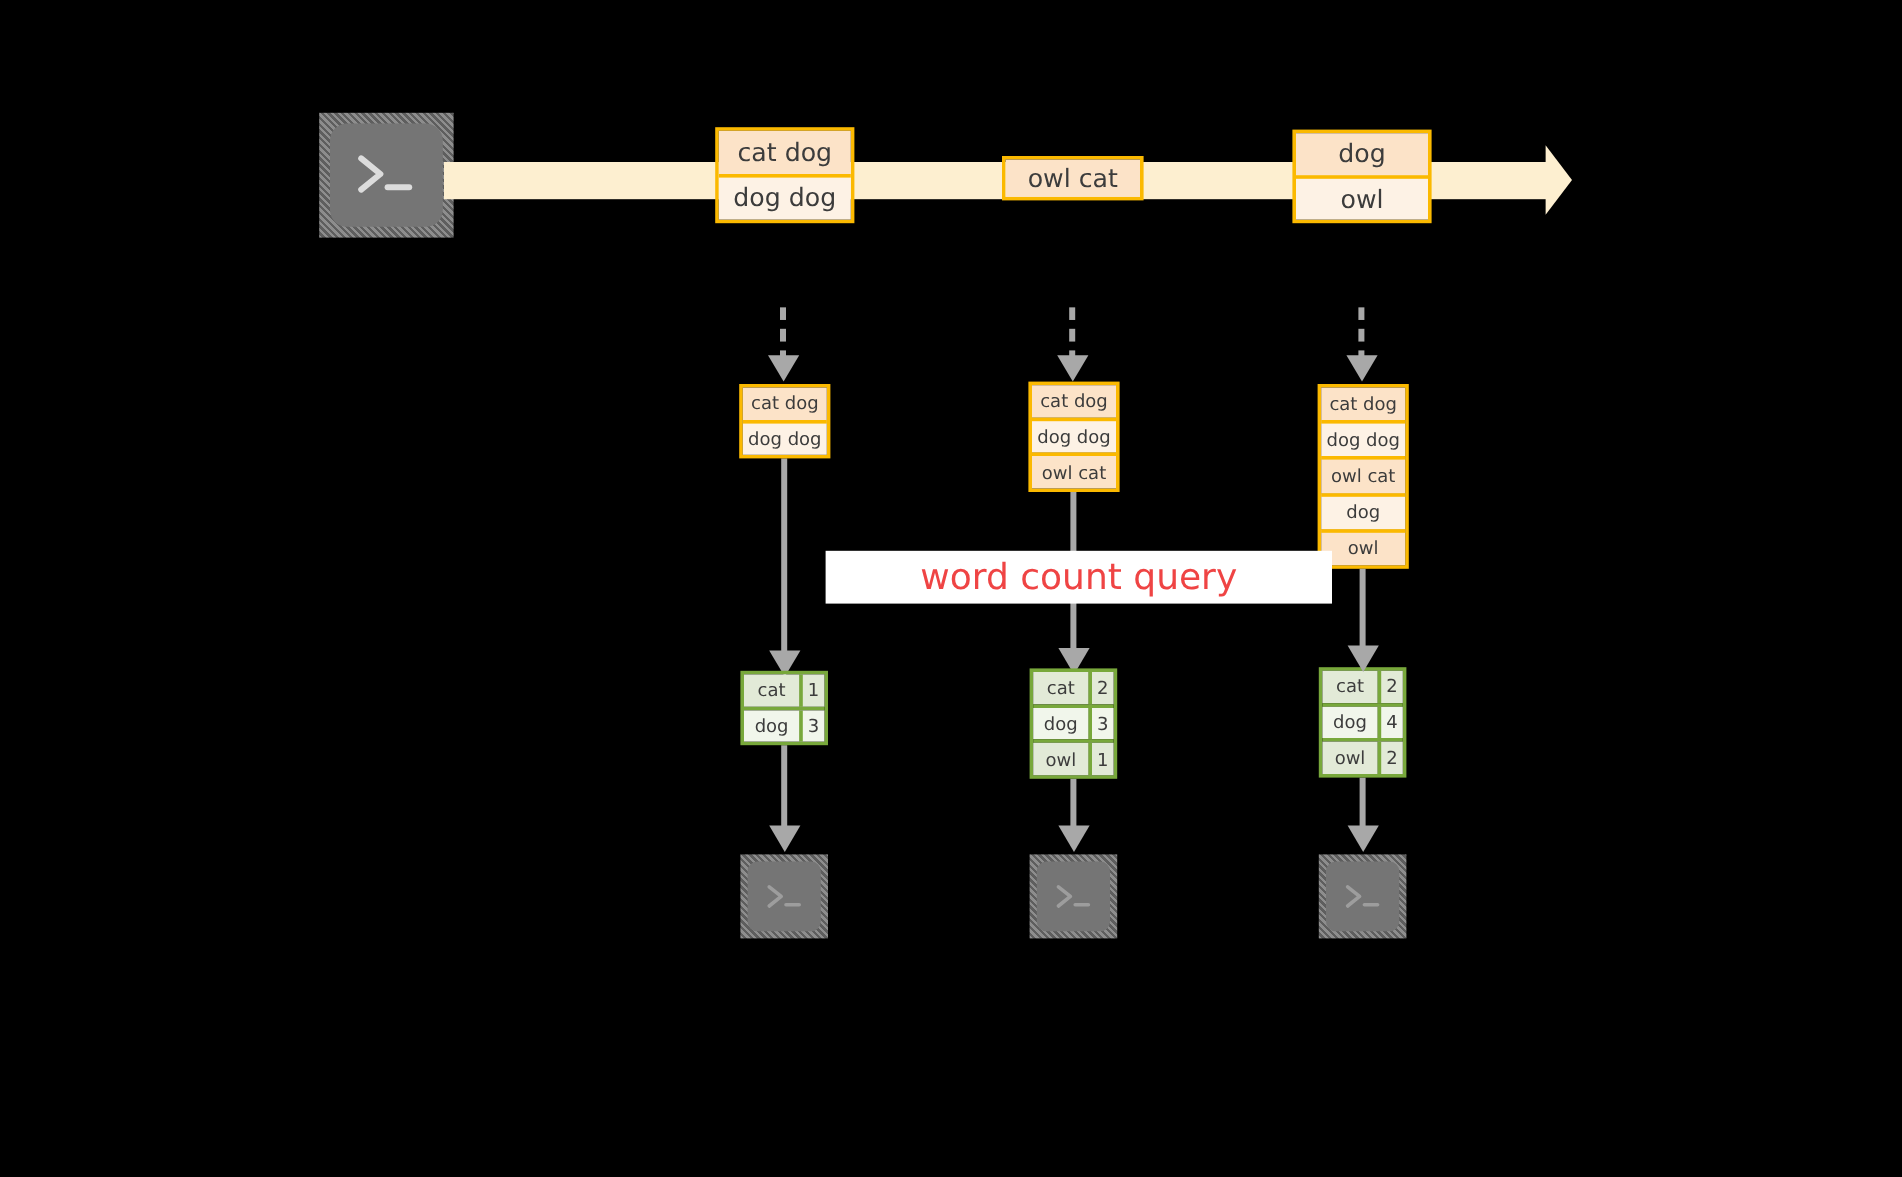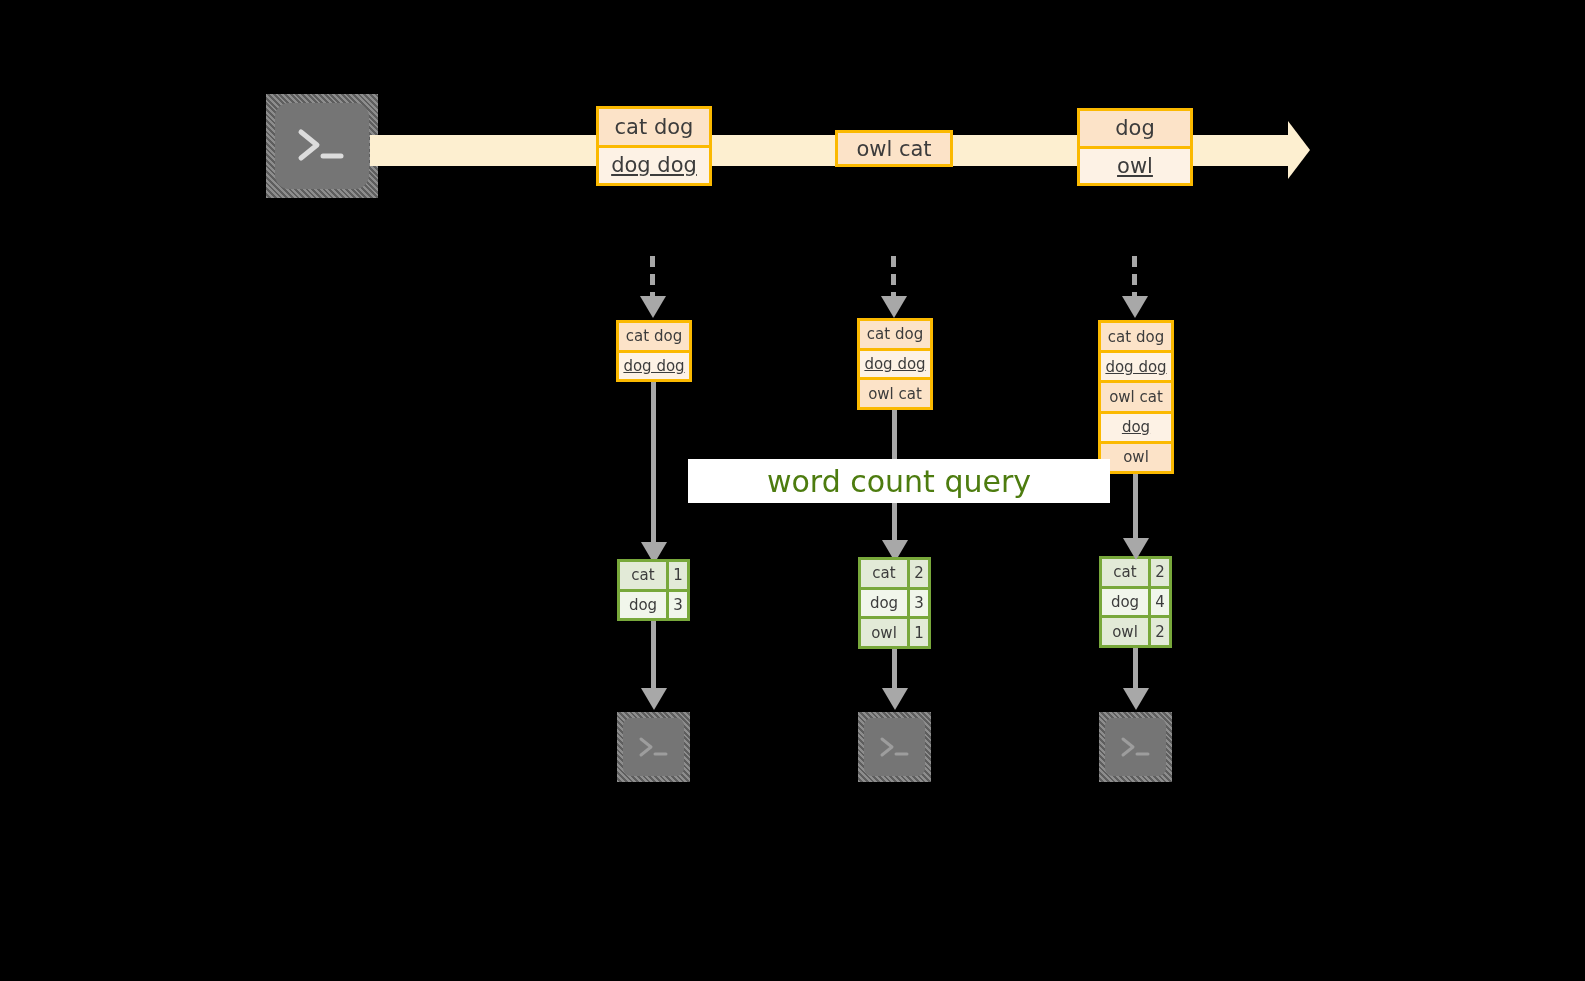--- a/index.html
+++ b/index.html
@@ -74,21 +74,21 @@
   .arow {
     flex: 1 1 auto;
     display: flex;
     align-items: center;
     justify-content: center;
     color: #3c3c3c;
     box-sizing: border-box;
     white-space: nowrap;
   }
   .arow.dark  { background: #FCE3C8; }
-  .arow.light { background: #FDF2E5; text-decoration: underline; }
+  .arow.light { background: #FDF2E5; }
   .arow.div   { border-top: 3px solid #FBB900; }
 
   
   .gbox {
     position: absolute;
     box-sizing: border-box;
     border: 3px solid #78A83B;
     display: flex;
     flex-direction: column;
     z-index: 6;
@@ -139,21 +139,21 @@
   
   .query-band {
     position: absolute;
     background: #FFFFFF;
     display: flex;
     align-items: center;
     justify-content: center;
     z-index: 8;
   }
   .query-band span {
-    color: #4d7c0f;
+    color: #ef4444;
     white-space: nowrap;
   }
 </style>
 </head>
 <body>
 
 <div class="stage">
 
   <div class="terminal" style="left:266px; top:94px; width:112px; height:104px;">
     <div class="inner">

